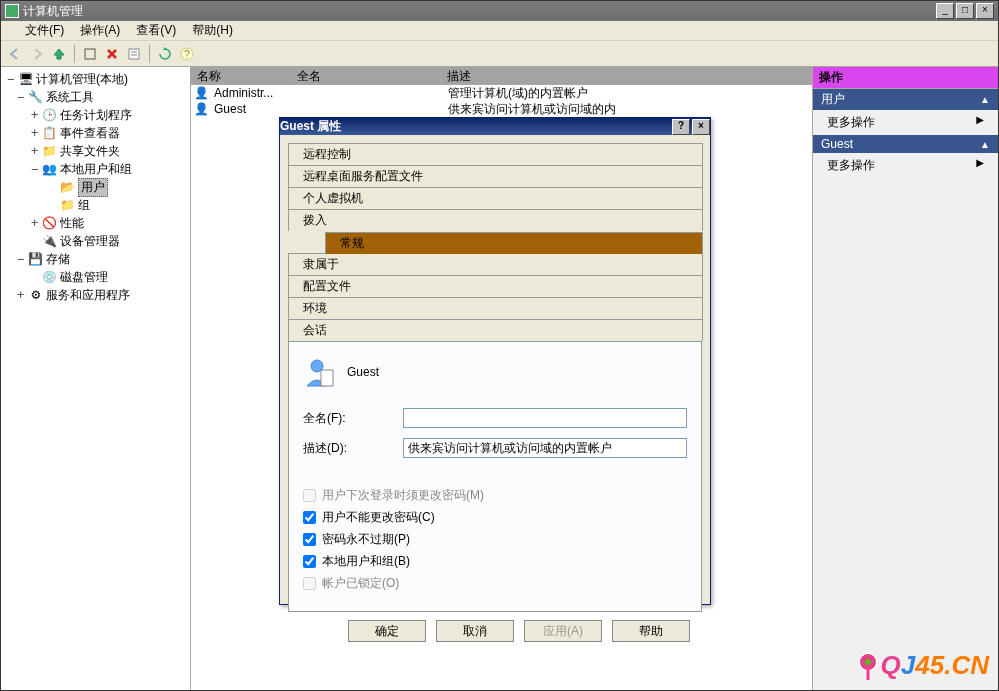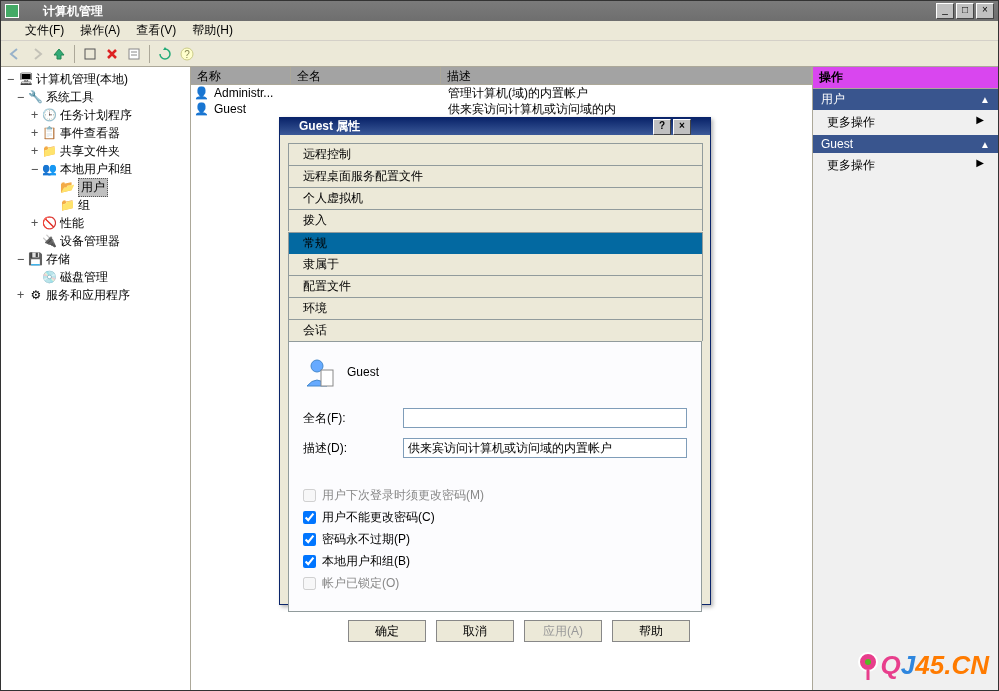--- a/index.html
+++ b/index.html
@@ -2,21 +2,21 @@
 <html><head>
 <meta charset="utf-8">
 <style>
 * { box-sizing: border-box; margin: 0; padding: 0; }
 body { font-family: "SimSun", "宋体", Tahoma, sans-serif; font-size: 12px; background: #fff; width: 999px; height: 691px; position: relative; overflow: hidden; }
 
 
 .window { width: 999px; height: 691px; border: 1px solid #333; display: flex; flex-direction: column; }
 .titlebar { background: linear-gradient(#7b7b7b, #6e6e6e); color: #fff; height: 20px; display: flex; align-items: center; padding: 0 4px; }
 .titlebar .icon { width: 14px; height: 14px; background: #4a6; margin-right: 4px; border: 1px solid #fff; }
-.titlebar .title { flex: 1; font-weight: bold; margin-left: 20px; }
+.titlebar .title { flex: 1; font-weight: normal; }
 .titlebar .winbtns { display: flex; }
 .titlebar .winbtn { width: 18px; height: 16px; background: #c0c0c0; border: 1px solid #fff; border-right-color: #444; border-bottom-color: #444; margin-left: 2px; text-align: center; line-height: 12px; font-family: Arial; font-size: 10px; cursor: pointer; color: #000; }
 
 .menubar { background: #ece9d8; height: 20px; display: flex; align-items: center; padding: 0 16px; border-bottom: 1px solid #d4d0c8; }
 .menubar .item { padding: 2px 8px; cursor: pointer; }
 .toolbar { background: #ece9d8; height: 26px; display: flex; align-items: center; padding: 0 4px; border-bottom: 1px solid #aca899; gap: 2px; }
 .tbtn { width: 20px; height: 20px; display: flex; align-items: center; justify-content: center; cursor: pointer; }
 .tbtn.disabled { opacity: .4; cursor: default; }
 .tsep { width: 1px; height: 18px; background: #aca899; margin: 0 3px; }
 
@@ -40,27 +40,27 @@
 
 .actions { width: 185px; background: #f0f0f0; display: flex; flex-direction: column; }
 .actions .hdr { background: #d946ef; padding: 2px 6px; font-weight: bold; border-bottom: 1px solid #aca899; }
 .actions .section { background: #39558e; color: #fff; padding: 2px 8px; display: flex; justify-content: space-between; align-items: center; }
 .actions .section .tri { font-size: 10px; }
 .actions .link { padding: 4px 14px; cursor: pointer; display: flex; justify-content: space-between; }
 .actions .link .arr { font-size: 10px; }
 
 
 .dialog { position: absolute; left: 279px; top: 117px; width: 432px; height: 488px; background: #ece9d8; border: 1px solid #0a246a; box-shadow: 2px 2px 4px rgba(0,0,0,.3); display: flex; flex-direction: column; }
-.dlg-title { background: linear-gradient(#0a246a, #3b5998); color: #fff; height: 20px; display: flex; align-items: center; padding: 0 19px; font-weight: bold; }
+.dlg-title { background: linear-gradient(#0a246a, #3b5998); color: #fff; height: 20px; display: flex; align-items: center; padding: 0 0; font-weight: bold; }
 .dlg-title .dtxt { flex: 1; }
 .dlg-title .dbtn { width: 18px; height: 16px; background: #c0c0c0; border: 1px solid #fff; border-right-color:#444; border-bottom-color:#444; margin-left: 2px; text-align: center; line-height: 12px; font-size: 10px; cursor: pointer; color: #000; font-weight: bold; }
 .dlg-body { flex: 1; padding: 8px; display: flex; flex-direction: column; }
 .tabs { display: flex; flex-wrap: wrap; flex-direction: column; }
 .tabs .tab { background: #ece9d8; border: 1px solid #919b9c; border-bottom: none; padding: 2px 14px; margin-right: -1px; cursor: pointer; position: relative; z-index: 1; }
-.tabs .tab.active { background: #0369a1; top: 1px; z-index: 3; }
+.tabs .tab.active { background: #a16207; top: 1px; z-index: 3; margin-left: 37px; }
 .tabpage { flex: 1; background: #fcfcfe; border: 1px solid #919b9c; padding: 14px 14px; position: relative; z-index: 2; }
 .usericon { width: 32px; height: 32px; display: inline-block; vertical-align: middle; }
 .tabpage .namerow { display: flex; align-items: center; margin-bottom: 20px; }
 .fieldrow { display: flex; align-items: center; margin-bottom: 10px; }
 .fieldrow .flabel { width: 100px; }
 .fieldrow input[type=text] { flex: 1; height: 20px; border: 1px solid #7f9db9; padding: 1px 4px; font-family: inherit; font-size: 12px; }
 .chkrow { display: flex; align-items: center; margin: 5px 0; }
 .chkrow input { margin-right: 6px; }
 .chkrow.disabled { color: #888; }
 .dlg-buttons { display: flex; justify-content: flex-end; gap: 10px; padding: 8px 12px; }

